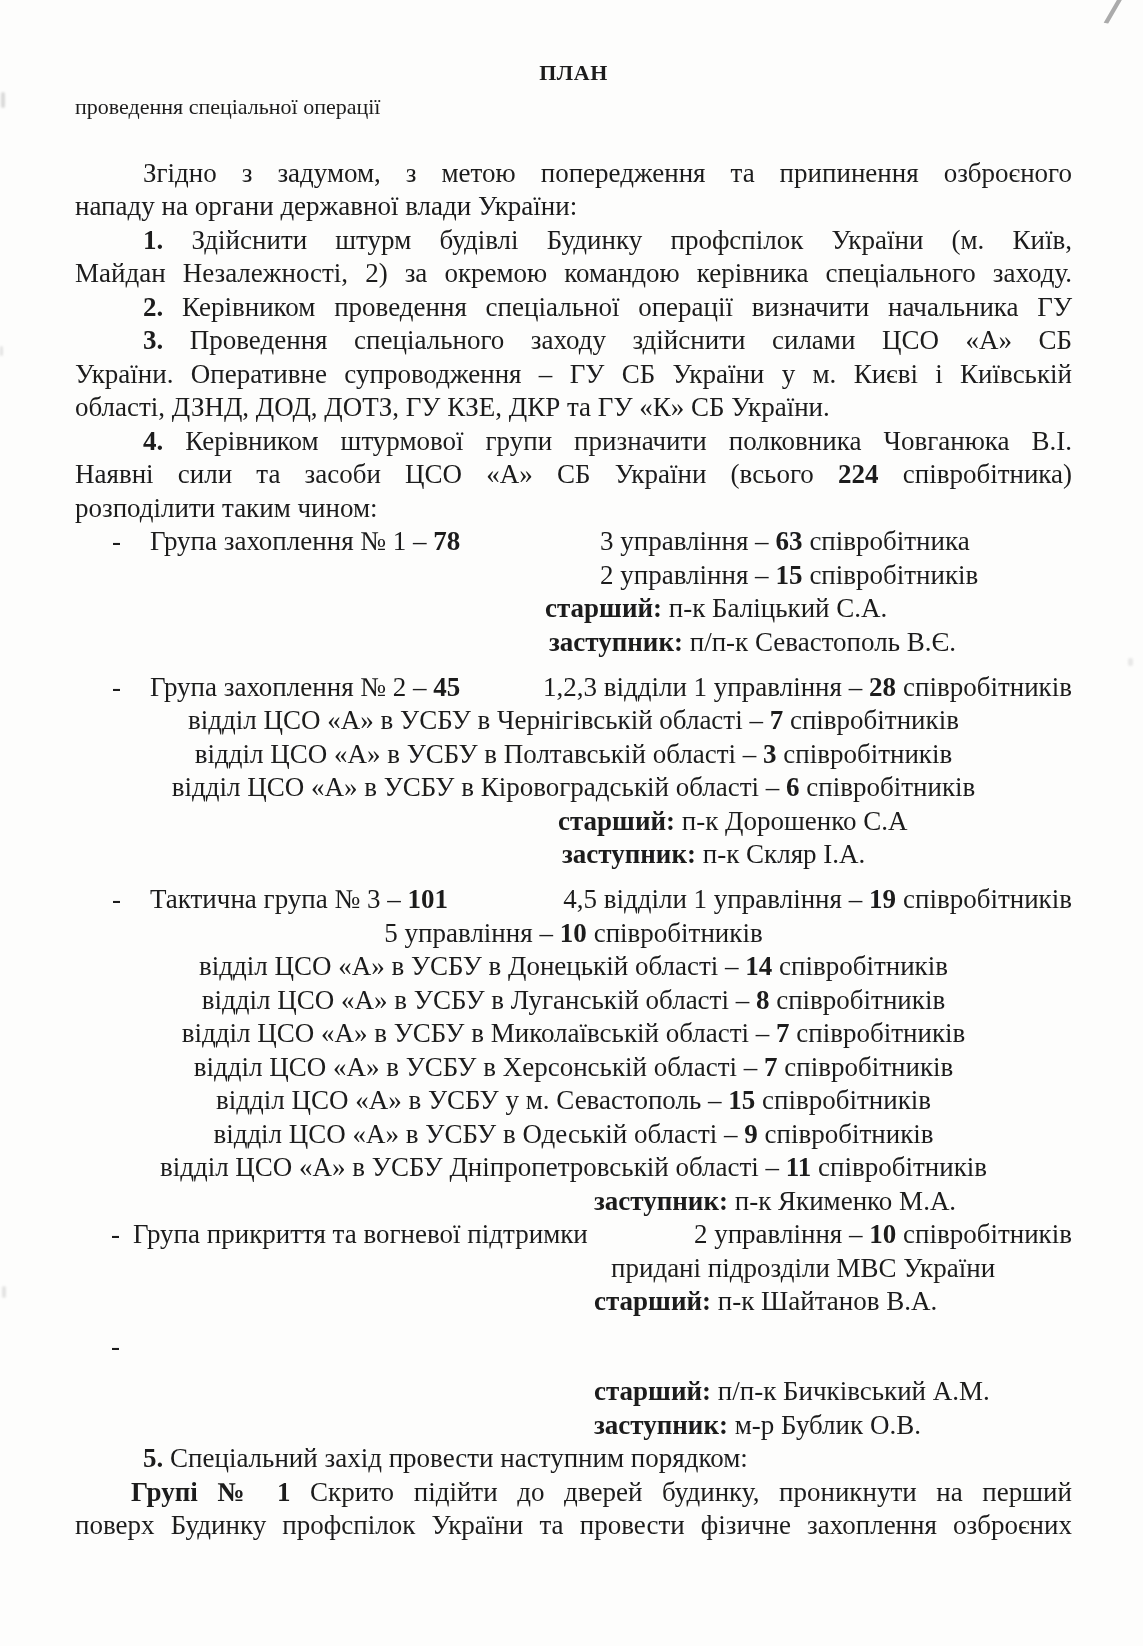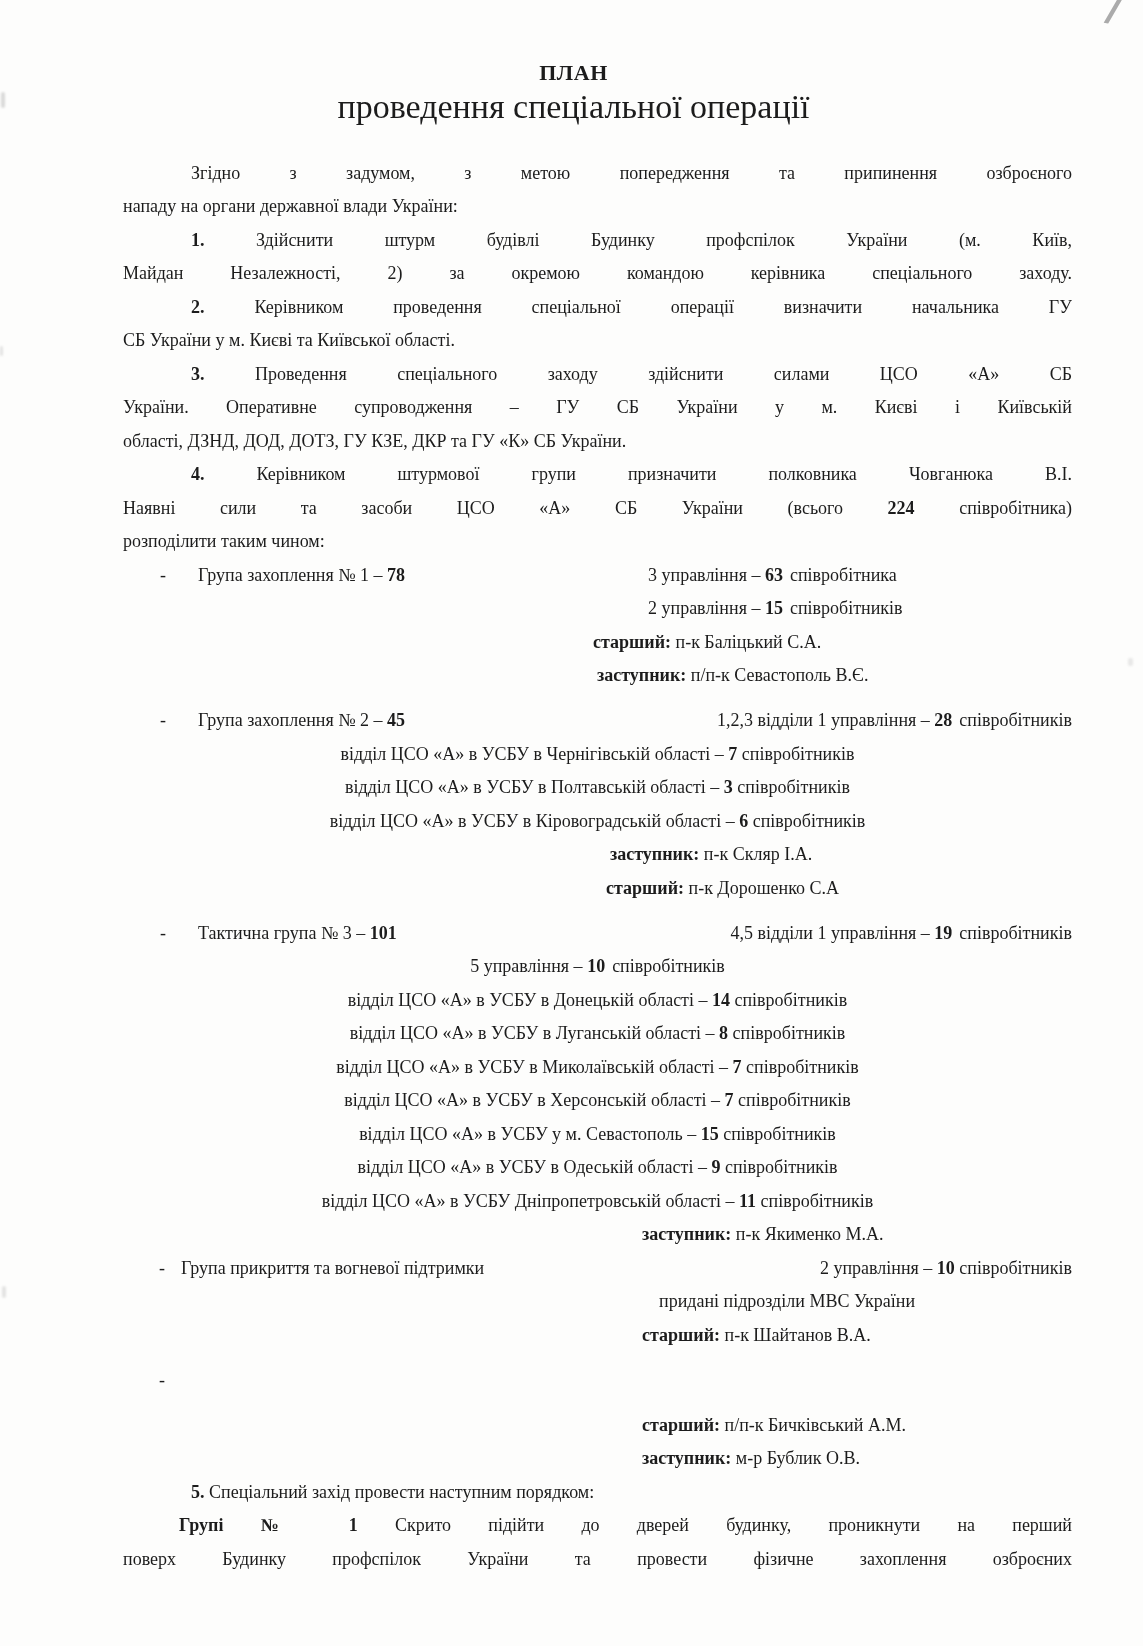--- a/index.html
+++ b/index.html
@@ -7,23 +7,23 @@
     position:relative;
     width:1143px;height:1646px;
     background:#fefefdf5;
     background-color:#fdfdfc;
     overflow:hidden;
     font-family:"Liberation Serif","DejaVu Serif",serif;
     color:#1c1c1c;
     -webkit-font-smoothing:antialiased;
   }
   .content{position:absolute;left:75px;top:0;width:997px;padding-top:56px;}
-  .ln{line-height:33.5px;min-height:33.5px;font-size:18px;margin-left:48px;}
+  .ln{line-height:33.5px;min-height:33.5px;font-size:27px;}
   .title{text-align:center;font-weight:bold;font-size:22px;line-height:33.5px;letter-spacing:.5px;}
-  .subtitle{text-align:center;font-size:34px;line-height:33.5px;}
+  .subtitle{text-align:left;font-size:22px;line-height:33.5px;}
   .just{text-align:justify;text-align-last:justify;text-justify:inter-word;}
   .ind{text-indent:68px;}
   .b{font-weight:bold;}
   .right{text-align:center;}
   .gap{margin-top:33.5px;}
   .gap-sm{margin-top:11.5px;}
   .drow{position:relative;display:flex;}
   .dash{position:absolute;left:37px;top:0;}
   .dash2{position:absolute;left:36px;top:0;}
   .lead75{margin-left:75px;}
@@ -61,21 +61,20 @@
     <div class="title">ПЛАН</div>
     <div class="subtitle">проведення спеціальної операції</div>
 
     <div class="ln just ind gap">Згідно з задумом, з метою попередження та припинення озброєного</div>
     <div class="ln">нападу на органи державної влади України:</div>
 
     <div class="ln just ind"><span class="b">1.</span> <span>Здійснити штурм будівлі Будинку профспілок України (м. Київ,</span></div>
     <div class="ln just">Майдан Незалежності, 2) за окремою командою керівника спеціального заходу.</div>
 
     <div class="ln just ind"><span class="b">2.</span> <span>Керівником проведення спеціальної операції визначити начальника ГУ</span></div>
-    <div class="ln">СБ України у м. Києві та Київської області.</div>
 
     <div class="ln just ind"><span class="b">3.</span> <span>Проведення спеціального заходу здійснити силами ЦСО «А» СБ</span></div>
     <div class="ln just">України. Оперативне супроводження – ГУ СБ України у м. Києві і Київській</div>
     <div class="ln">області, ДЗНД, ДОД, ДОТЗ, ГУ КЗЕ, ДКР та ГУ «К» СБ України.</div>
 
     <div class="ln just ind"><span class="b">4.</span> <span>Керівником штурмової групи призначити полковника Човганюка В.І.</span></div>
     <div class="ln just"><span>Наявні сили та засоби ЦСО «А» СБ України (всього</span> <span class="b">224</span> <span>співробітника)</span></div>
     <div class="ln">розподілити таким чином:</div>
 
     <div class="ln drow">
@@ -88,22 +87,22 @@
     <div class="ln" style="padding-left:474px"><span class="b">заступник:</span> <span>п/п-к Севастополь В.Є.</span></div>
 
     <div class="ln drow gap-sm">
       <span class="dash">-</span>
       <span class="lead75"><span>Група захоплення № 2 –</span> <span class="b">45</span></span>
       <span class="tail-auto"><span>1,2,3 відділи 1 управління –</span> <span class="b wsp">28</span><span>співробітників</span></span>
     </div>
     <div class="ln right"><span>відділ ЦСО «А» в УСБУ в Чернігівській області –</span> <span class="b">7</span> <span>співробітників</span></div>
     <div class="ln right"><span>відділ ЦСО «А» в УСБУ в Полтавській області –</span> <span class="b">3</span> <span>співробітників</span></div>
     <div class="ln right"><span>відділ ЦСО «А» в УСБУ в Кіровоградській області –</span> <span class="b">6</span> <span>співробітників</span></div>
+    <div class="ln" style="padding-left:483px"><span class="b">старший:</span> <span>п-к Дорошенко С.А</span></div>
     <div class="ln" style="padding-left:487px"><span class="b">заступник:</span> <span>п-к Скляр І.А.</span></div>
-    <div class="ln" style="padding-left:483px"><span class="b">старший:</span> <span>п-к Дорошенко С.А</span></div>
 
     <div class="ln drow gap-sm">
       <span class="dash">-</span>
       <span class="lead75"><span>Тактична група № 3 –</span> <span class="b">101</span></span>
       <span class="tail-auto"><span>4,5 відділи 1 управління –</span> <span class="b wsp">19</span><span>співробітників</span></span>
     </div>
     <div class="ln right"><span>5 управління –</span> <span class="b wsp">10</span><span>співробітників</span></div>
     <div class="ln right"><span>відділ ЦСО «А» в УСБУ в Донецькій області –</span> <span class="b">14</span> <span>співробітників</span></div>
     <div class="ln right"><span>відділ ЦСО «А» в УСБУ в Луганській області –</span> <span class="b">8</span> <span>співробітників</span></div>
     <div class="ln right"><span>відділ ЦСО «А» в УСБУ в Миколаївській області –</span> <span class="b">7</span> <span>співробітників</span></div>

